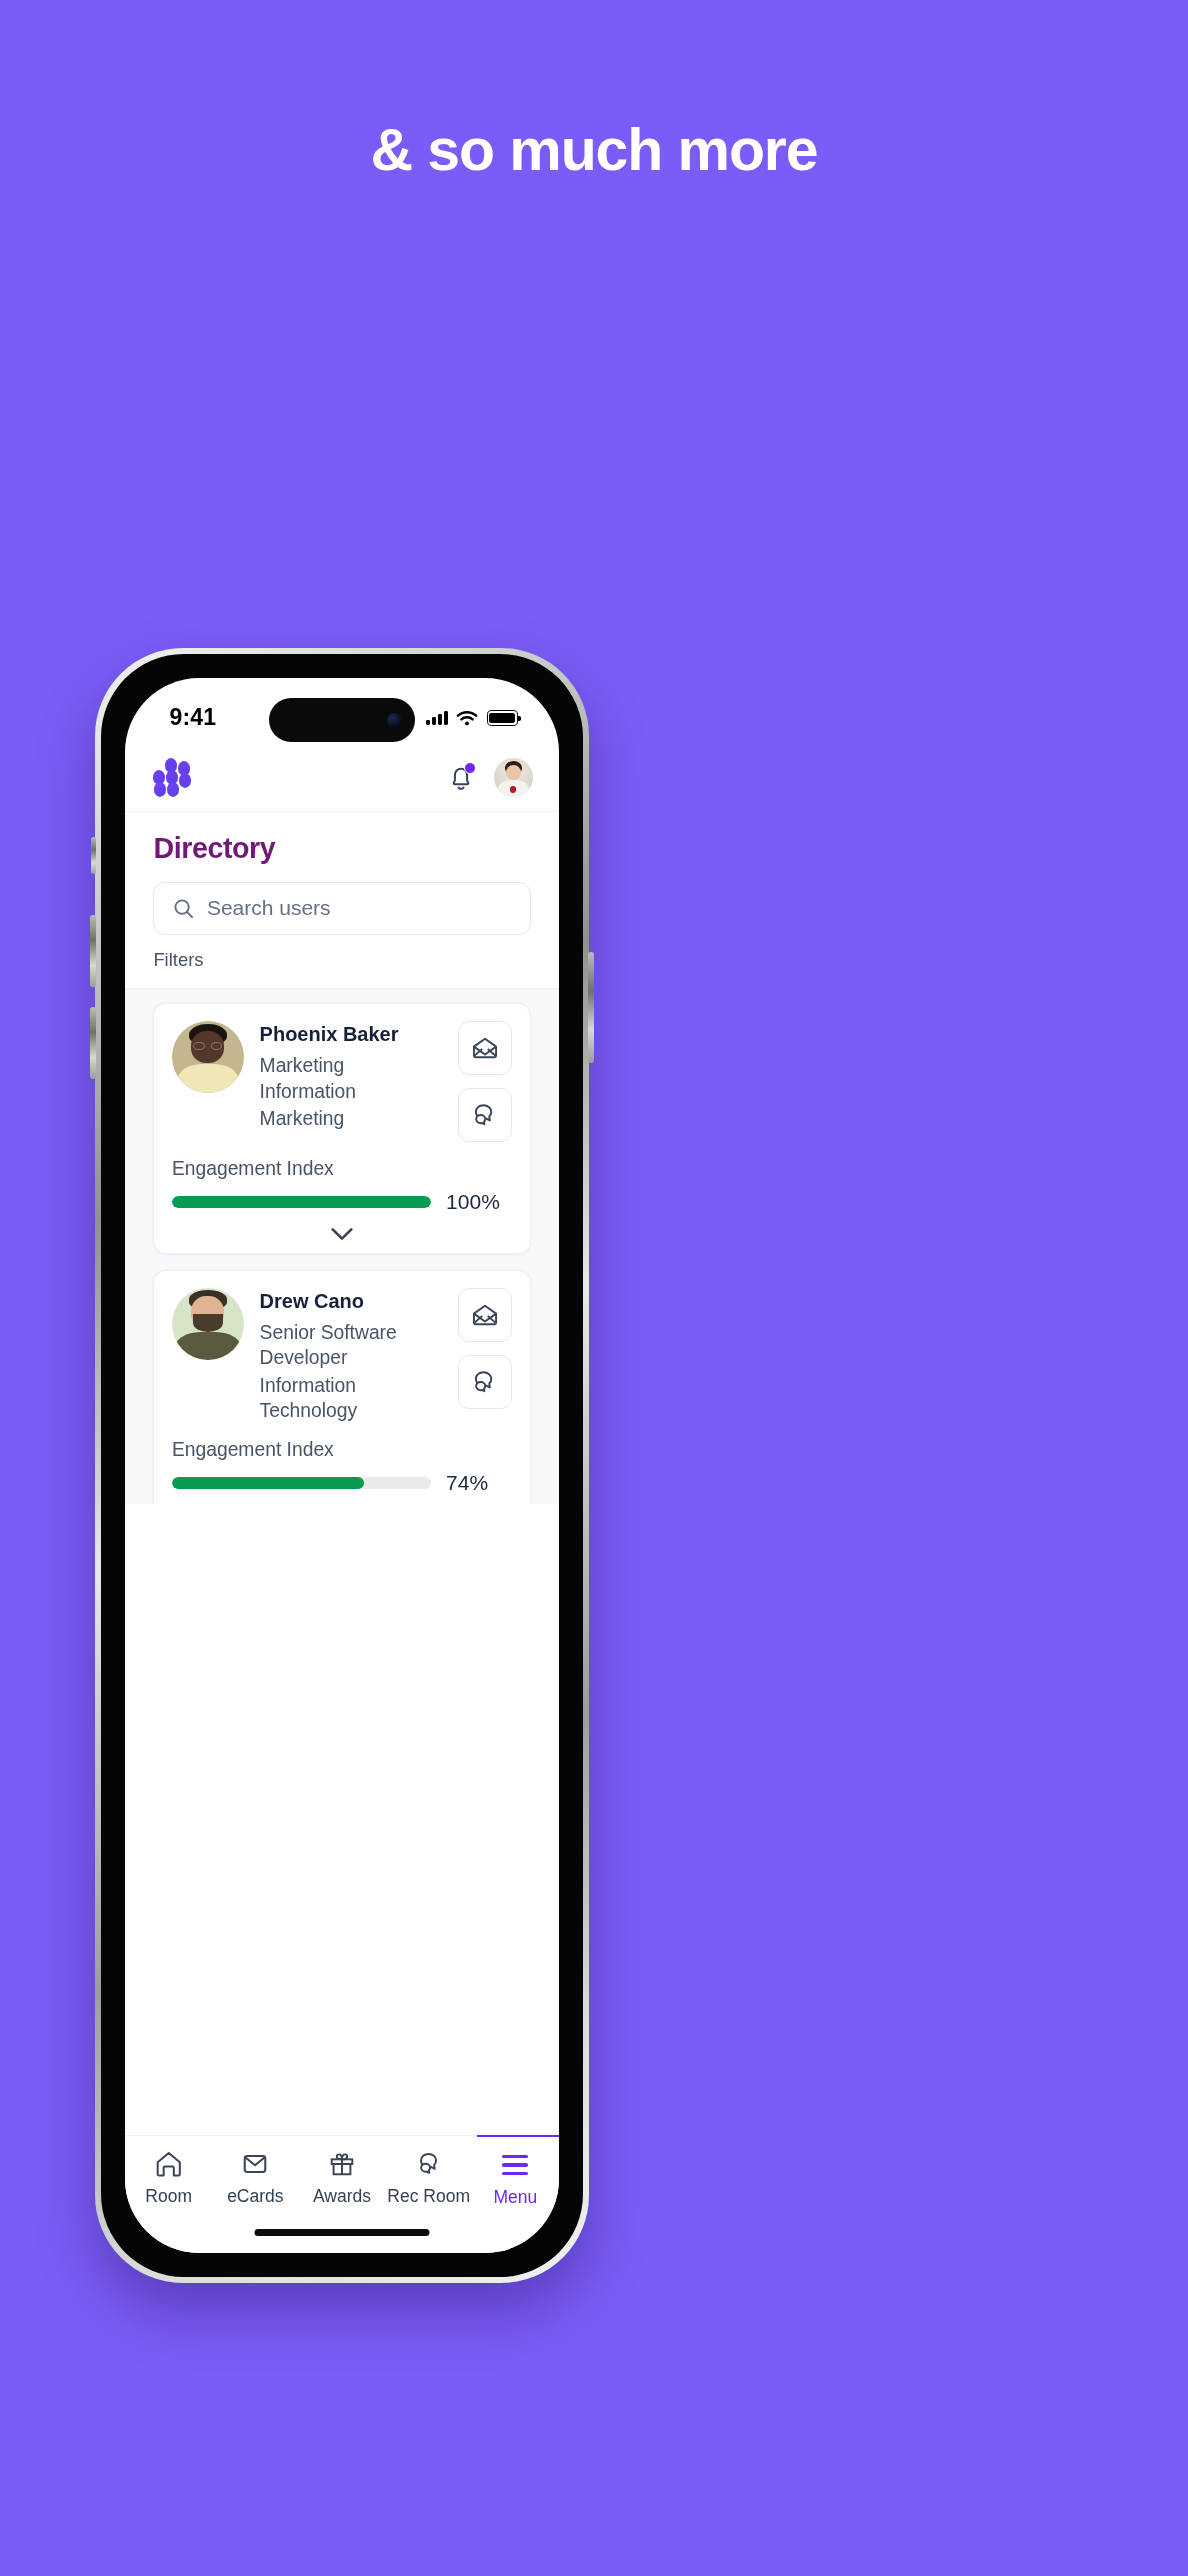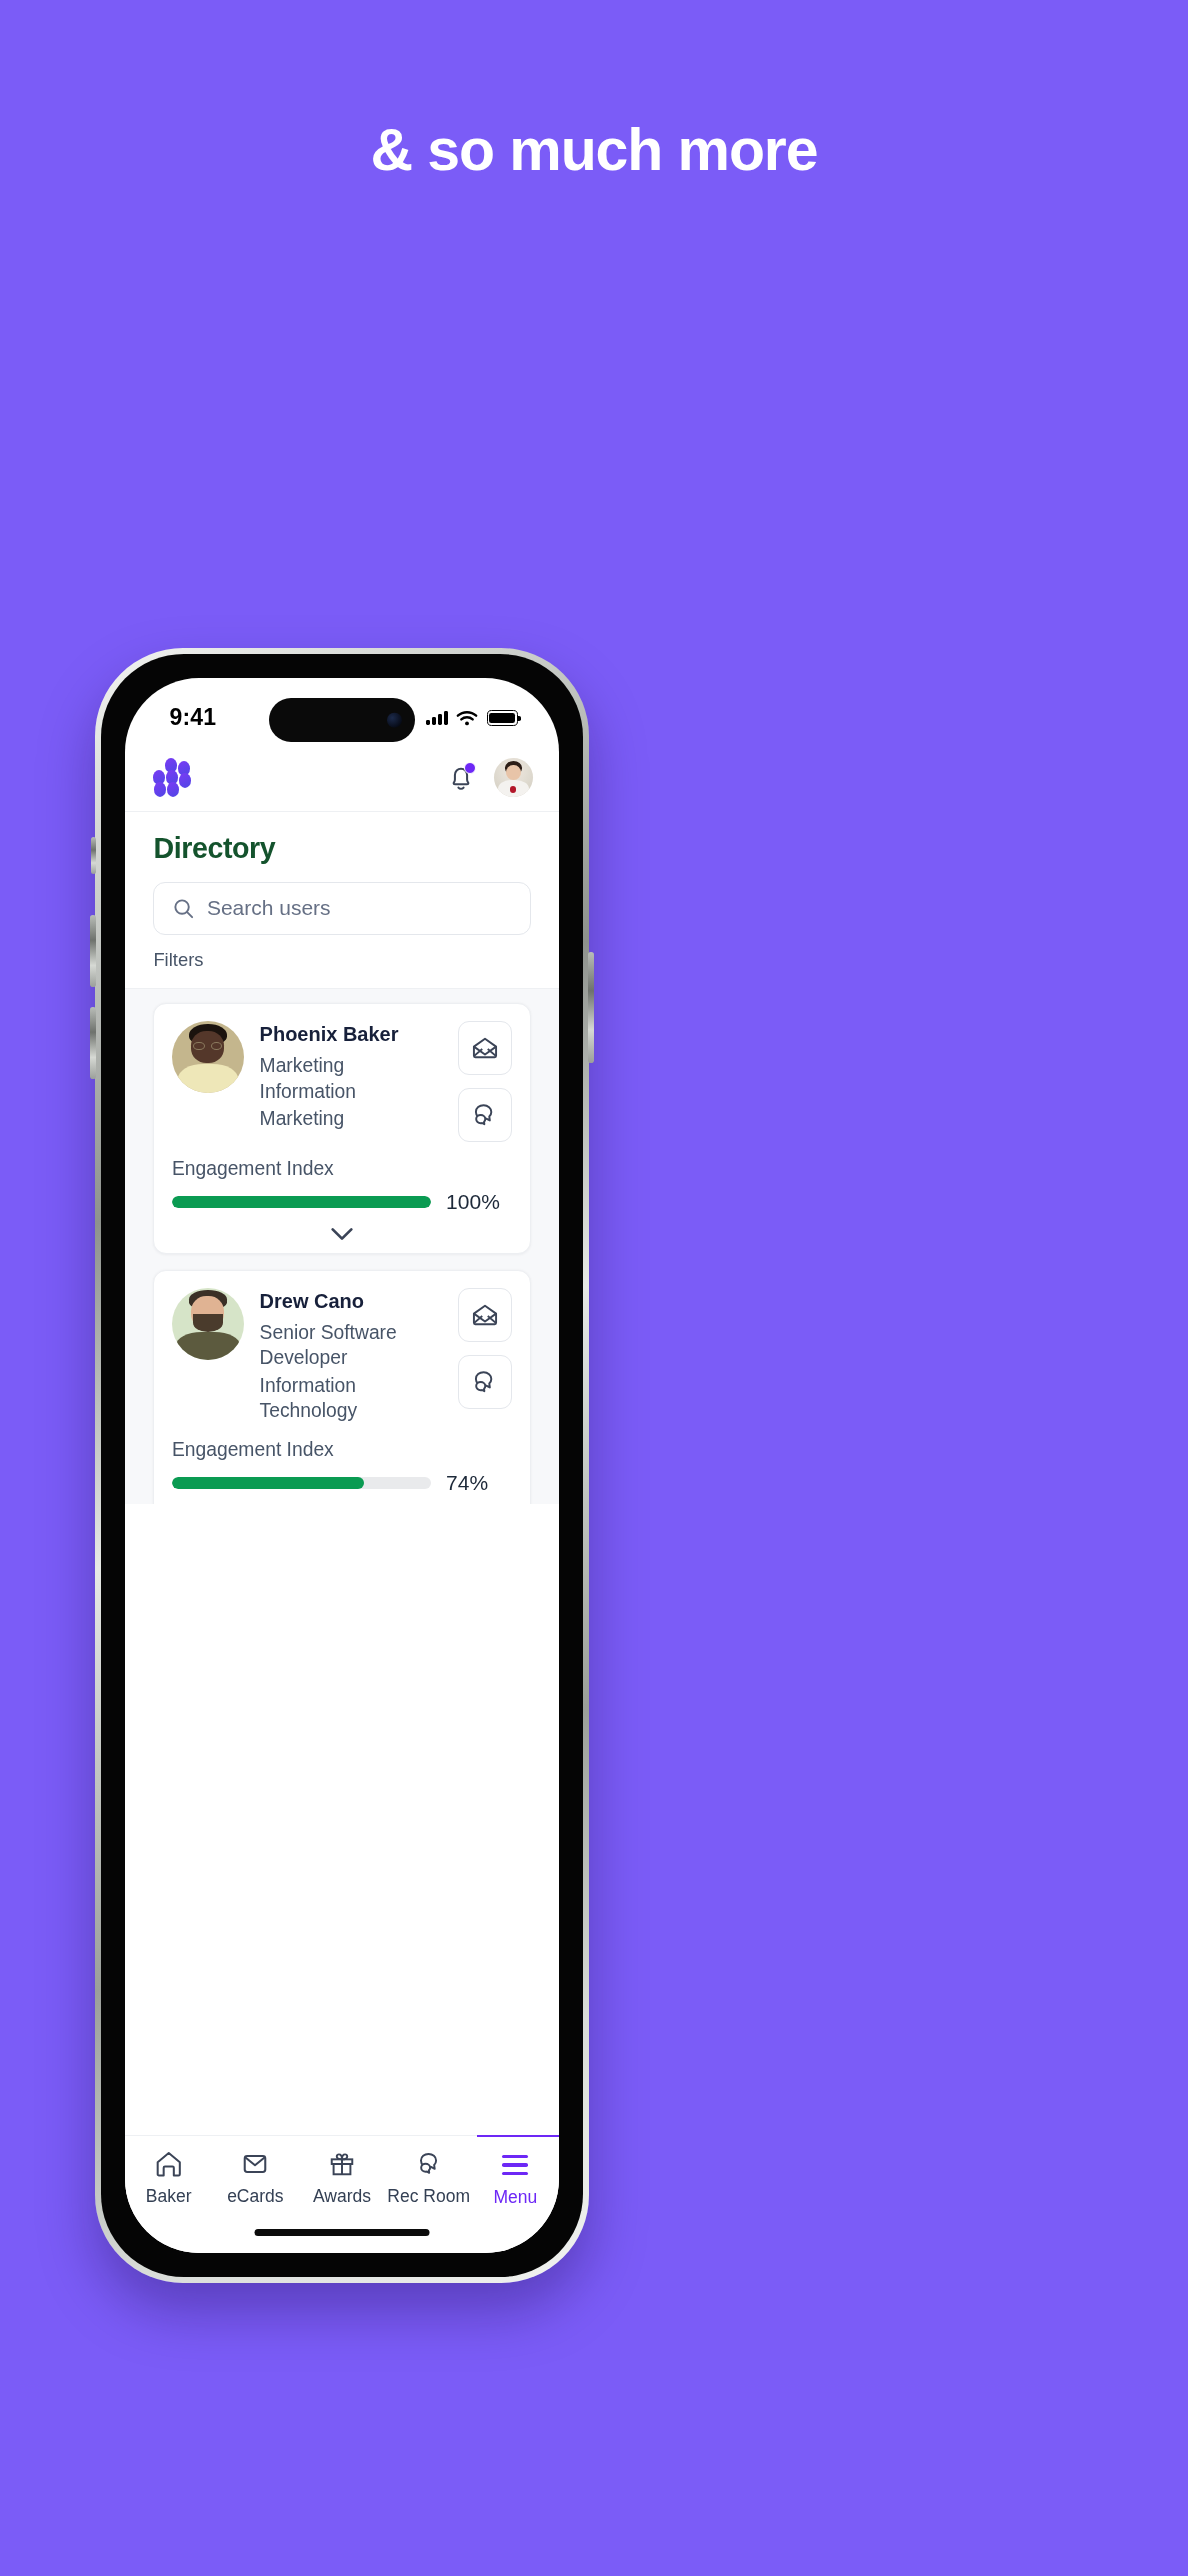--- a/index.html
+++ b/index.html
@@ -105,21 +105,21 @@
     background: radial-gradient(circle at 50% 32%, #f0e6dd 0%, #e3ded4 40%, #cfcabd 100%);
     position: relative; overflow: hidden; flex: none;
   }
   .avatar-hdr .hair { position:absolute; left:28%; top:6%; width:44%; height:34%; background:#2b1d16; border-radius:50% 50% 42% 42%; }
   .avatar-hdr .face { position:absolute; left:31%; top:16%; width:38%; height:40%; background:#e8c4a8; border-radius:48%; }
   .avatar-hdr .body { position:absolute; left:10%; top:56%; width:80%; height:52%; background:#f4f2ef; border-radius:44% 44% 0 0; }
   .avatar-hdr .rose { position:absolute; left:42%; top:72%; width:16%; height:16%; background:#b3172a; border-radius:50%; }
 
   
   .dir-head { padding: 20px 28px 0; }
-  .dir-title { font-size: 28.6px; font-weight: 700; color: #14532d; letter-spacing:-0.4px; }
+  .dir-title { font-size: 28.6px; font-weight: 700; color: #701a75; letter-spacing:-0.4px; }
   .search {
     margin-top: 16.6px; height: 53px;
     border: 1.4px solid #E4E7EC; border-radius: 12px;
     display: flex; align-items: center; gap: 12px; padding: 0 17.5px;
     background: #fff;
   }
   .search-ph { font-size: 21px; color: #667085; }
   .filters-label { margin-top: 14px; font-size: 18.4px; color: #475467; }
   .chips { margin-top: 9.2px; display: flex; gap: 12px; align-items: center; }
   .chip {
@@ -361,21 +361,21 @@
             </div>
           </div>
 
         </div>
 
         <div class="tabbar">
           <div class="tab">
             <svg width="29.5" height="28" viewBox="0 0 32 30">
               <path d="M4 13 16 3l12 10v13a1.4 1.4 0 0 1-1.4 1.4h-5.1v-8.3a1.4 1.4 0 0 0-1.4-1.4h-8.2a1.4 1.4 0 0 0-1.4 1.4v8.3H5.4A1.4 1.4 0 0 1 4 26z" fill="none" stroke="#3B4457" stroke-width="2.2" stroke-linejoin="round"></path>
             </svg>
-            <span class="lbl">Baker</span>
+            <span class="lbl">Room</span>
           </div>
           <div class="tab">
             <svg width="28" height="28" viewBox="0 0 30 30">
               <rect x="4" y="6.5" width="22" height="17" rx="2.6" fill="none" stroke="#3B4457" stroke-width="2.2"></rect>
               <path d="M4.8 8 15 16.4 25.2 8" fill="none" stroke="#3B4457" stroke-width="2.2" stroke-linejoin="round"></path>
             </svg>
             <span class="lbl">eCards</span>
           </div>
           <div class="tab">
             <svg width="28" height="28" viewBox="0 0 30 30">

